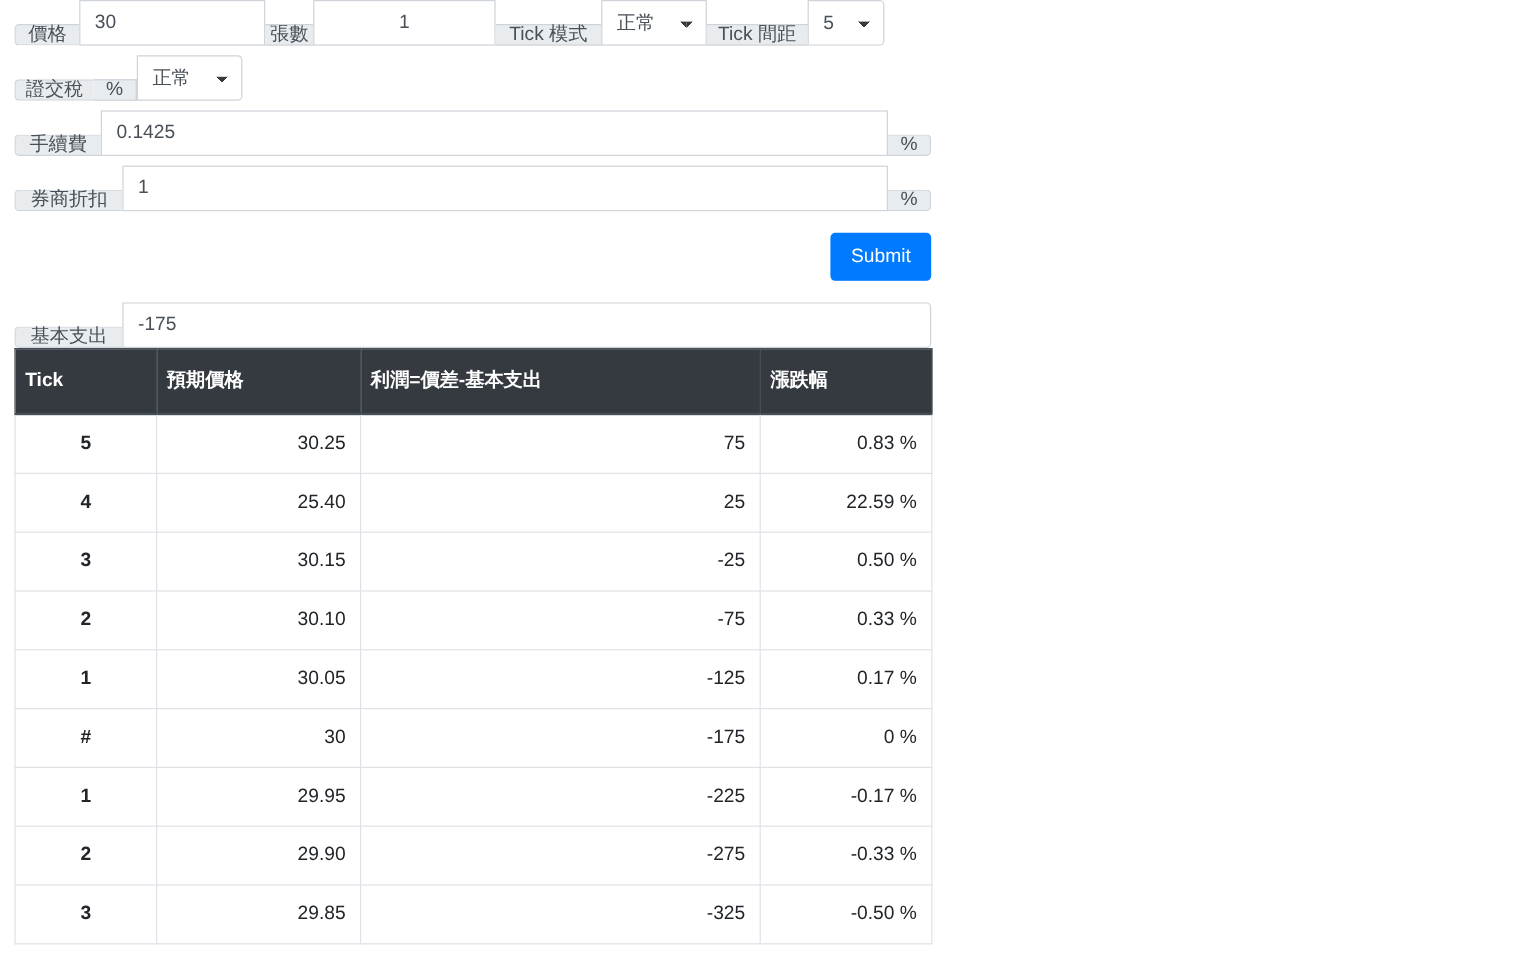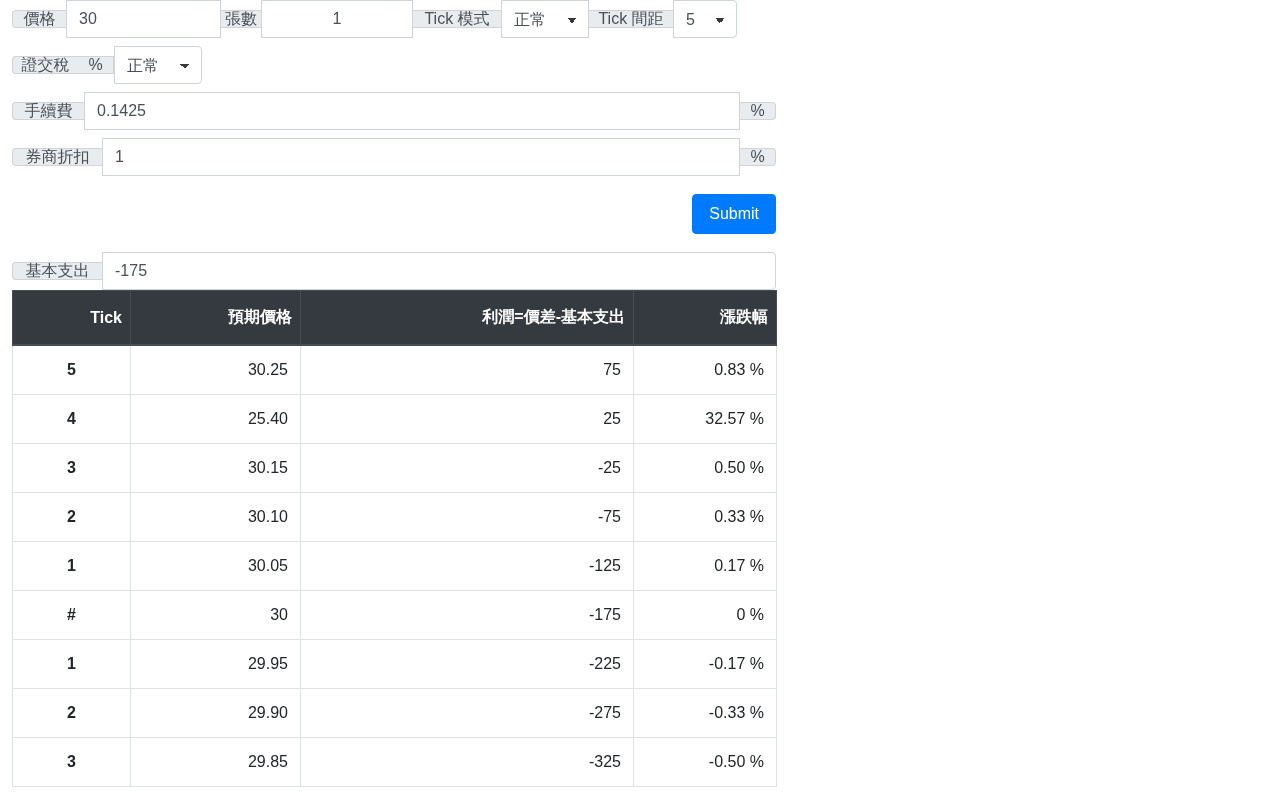--- a/index.html
+++ b/index.html
@@ -24,21 +24,21 @@
 
   .container {
     width: 776px;
     margin: 0;
     padding: 0 0 0 12px;
   }
 
   
   .input-group {
     display: flex;
-    align-items: center;
+    align-items: flex-end;
     width: 764px;
     margin-bottom: 8px;
     height: 38px;
   }
 
   .ig-text {
     display: flex;
     align-items: center;
     justify-content: center;
     padding: 0 12px;
@@ -141,21 +141,21 @@
   table.tick-table {
     width: 764px;
     border-collapse: collapse;
     table-layout: fixed;
   }
   table.tick-table thead th {
     background: #343a40;
     color: #ffffff;
     font-weight: bold;
     font-size: 16px;
-    text-align: right;
+    text-align: left;
     padding: 16px 8px;
     border: 1px solid #454d55;
     border-bottom-width: 2px;
   }
   table.tick-table tbody td {
     border: 1px solid #dee2e6;
     border-left: 0;
     border-right: 0;
     padding: 15px 12px;
     font-size: 16px;
@@ -259,21 +259,21 @@
           <tr>
             <td class="c-tick tick-up">5</td>
             <td class="c-price">30.25</td>
             <td class="c-profit">75</td>
             <td class="c-pct">0.83 %</td>
           </tr>
           <tr>
             <td class="c-tick tick-up">4</td>
             <td class="c-price">25.40</td>
             <td class="c-profit">25</td>
-            <td class="c-pct">32.57 %</td>
+            <td class="c-pct">22.59 %</td>
           </tr>
           <tr>
             <td class="c-tick tick-up">3</td>
             <td class="c-price">30.15</td>
             <td class="c-profit">-25</td>
             <td class="c-pct">0.50 %</td>
           </tr>
           <tr>
             <td class="c-tick tick-up">2</td>
             <td class="c-price">30.10</td>

